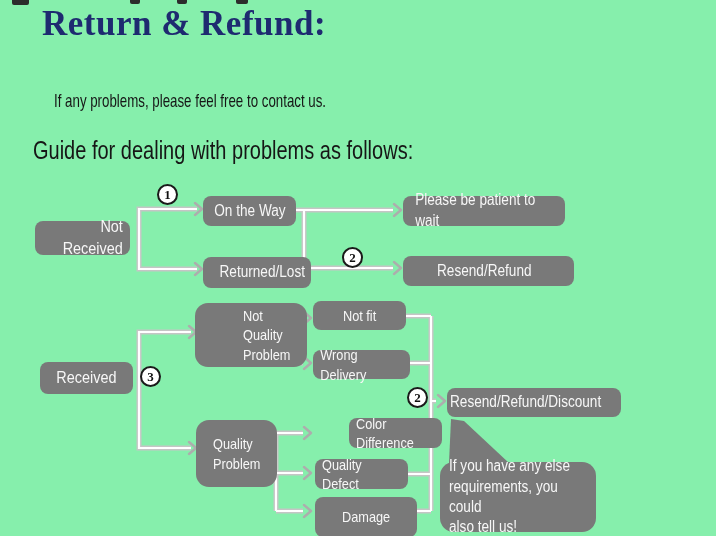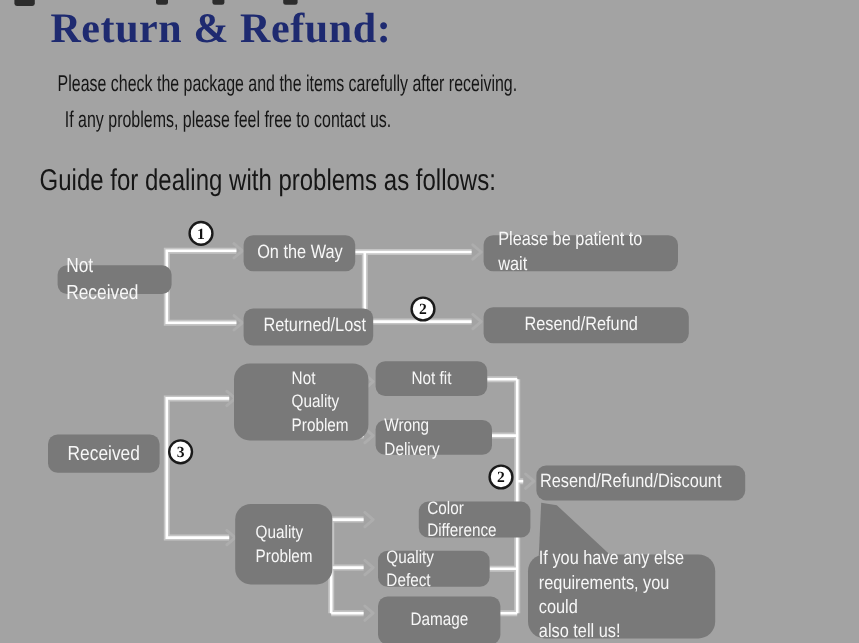--- a/index.html
+++ b/index.html
@@ -1,18 +1,18 @@
 <!DOCTYPE html>
 <html style="--title: #1e2a70; --text: #161616; --box: #797979; --box-text: #f7f7f7; --connector: #c5c5c5; --arrow: #adadad; --marker-border: #1a1a1a;"><head>
 <meta charset="utf-8">
 <style>
   html,body{margin:0;padding:0;background:#ffffff;}
   #stage{
     position:relative;width:716px;height:536px;overflow:hidden;
-    background:#a3a3a3;
+    background:#86efac;
     font-family:"Liberation Sans",sans-serif;
     color:var(--text,#161616);
   }
   
   .crumb{position:absolute;top:0;height:4px;background:#2c2c2c;border-radius:0 0 2px 2px;}
 
   .title{
     position:absolute;left:42px;top:4px;
     font-family:"Liberation Serif",serif;font-weight:bold;
     font-size:35px;letter-spacing:.5px;color:var(--title,#1e2a70);
@@ -61,23 +61,20 @@
 <body>
 
 <div id="stage">
 
   <div class="crumb" style="left:12px;width:17px;height:5px;"></div>
   <div class="crumb" style="left:130px;width:10px;"></div>
   <div class="crumb" style="left:177px;width:10px;"></div>
   <div class="crumb" style="left:236px;width:12px;"></div>
 
   <div class="title">Return &amp; Refund:</div>
-  <div class="subline" style="left:48px;top:60px;">
-    <span class="cond">Please check the package and the items carefully after receiving.</span>
-  </div>
   <div class="subline" style="left:54px;top:90px;">
     <span class="cond">If any problems, please feel free to contact us.</span>
   </div>
   <div class="guide" style="left:33px;top:136px;">
     <span class="cond2">Guide for dealing with problems as follows:</span>
   </div>
 
   <svg class="wires" width="716" height="536" viewBox="0 0 716 536">
 
     <path class="c-outer" d="M197 209 L139 209 L139 269 L197 269"></path>
@@ -120,21 +117,21 @@
   <div class="marker" style="left:342px;top:247px;">
     <span>2</span>
   </div>
   <div class="marker" style="left:140px;top:366px;">
     <span>3</span>
   </div>
   <div class="marker" style="left:407px;top:387px;">
     <span>2</span>
   </div>
 
-  <div class="nbox fs17" style="left:48px;top:221px;width:95px;height:24px;">
+  <div class="nbox fs17" style="left:35px;top:221px;width:95px;height:34px;text-align:right;">
     <span class="t">Not Received</span>
   </div>
   <div class="nbox" style="left:203px;top:196px;width:93px;height:30px;">
     <span class="t">On the Way</span>
   </div>
   <div class="nbox" style="left:203px;top:257px;width:97px;height:31px;padding-left:11px;">
     <span class="t">Returned/Lost</span>
   </div>
   <div class="nbox" style="left:403px;top:196px;width:162px;height:30px;">
     <span class="t">Please be patient to wait</span>

